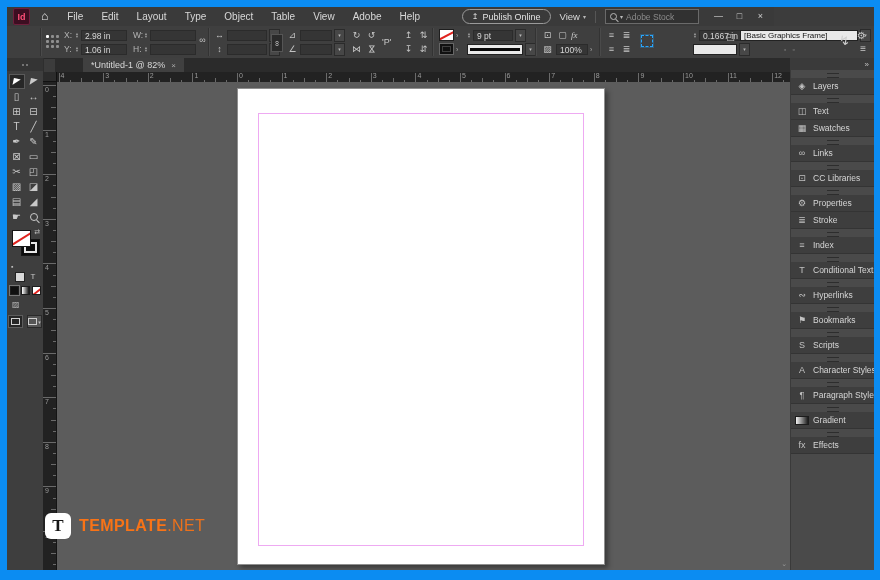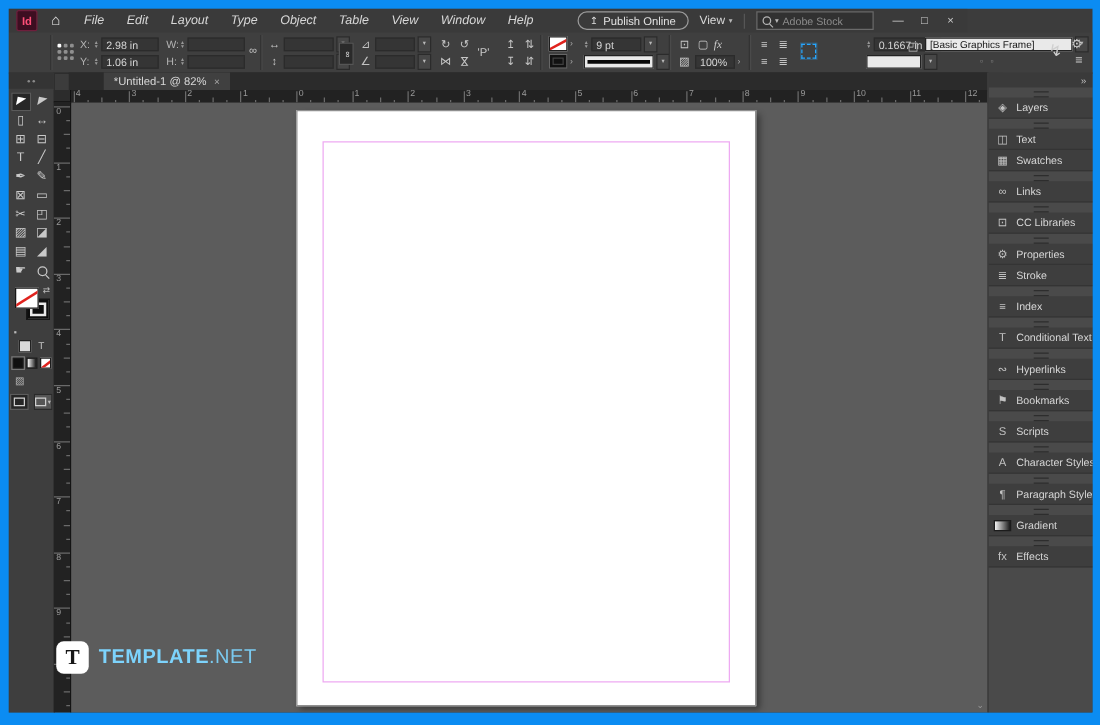--- a/index.html
+++ b/index.html
@@ -5,21 +5,21 @@
   html,body{margin:0;padding:0;}
   #screen{position:relative;width:880px;height:580px;background:#0b8cf2;overflow:hidden;
     font-family:"Liberation Sans","DejaVu Sans",sans-serif;-webkit-font-smoothing:antialiased;}
   #app{position:absolute;left:7px;top:7px;width:867px;height:563px;background:#3c3c3c;overflow:hidden;}
 
   
   .menubar{position:absolute;left:0;top:0;width:767px;height:19px;background:#3a3a3a;display:flex;align-items:center;}
   .app-logo{width:15px;height:15px;margin-left:6px;background:#3d0e21;border:1px solid #6e1f3c;border-radius:2px;
     color:#ff4f78;font-size:9px;font-weight:bold;display:flex;align-items:center;justify-content:center;}
   .home-ico{margin-left:11px;color:#e6e6e6;font-size:12px;line-height:19px;}
-  .menus{display:flex;margin-left:10px;font-style:italic;}
+  .menus{display:flex;margin-left:10px;}
   .menu-item{padding:0 9px;font-size:10px;color:#d8d8d8;line-height:19px;}
   .mb-right{position:absolute;right:3px;top:0;height:19px;display:flex;align-items:center;gap:9px;}
   .publish-btn{display:flex;align-items:center;gap:4px;height:13px;padding:0 9px;border:1px solid #9a9a9a;border-radius:8px;
     color:#e2e2e2;font-size:9px;}
   .publish-ico{font-size:8px;color:#dcdcdc;}
   .book-dd{display:flex;align-items:center;gap:3px;color:#d8d8d8;font-size:9.5px;}
   .caret{font-size:6px;color:#b8b8b8;}
   .vsep{width:1px;height:12px;background:#565656;}
   .searchbox{display:flex;align-items:center;gap:3px;width:84px;height:13px;background:#313131;border:1px solid #6a6a6a;padding:0 4px;}
   .searchbox .ph{color:#8b8b8b;font-size:8.5px;}
@@ -129,21 +129,21 @@
   .dock-item{height:16px;background:#3e3e3e;border-bottom:1px solid #343434;display:flex;align-items:center;}
   .dock-ico{width:22px;text-align:center;color:#c2c2c2;font-size:9px;flex:0 0 auto;}
   .dock-item[data-type="gradient"] .dock-ico::before{content:"";display:inline-block;width:12px;height:7px;border:1px solid #1c1c1c;
     background:linear-gradient(90deg,#f2f2f2,#1a1a1a);vertical-align:middle;}
   .dock-label{color:#d6d6d6;font-size:8.5px;white-space:nowrap;}
 
   
   .watermark{position:absolute;left:38px;top:506px;display:flex;align-items:center;gap:8px;z-index:60;}
   .wm-box{width:26px;height:26px;background:#fff;border-radius:6px;display:flex;align-items:center;justify-content:center;
     color:#161616;font-size:17px;font-weight:bold;font-family:"Liberation Serif","DejaVu Serif",serif;}
-  .wm-text{font-size:16px;color:#7dd3fc;letter-spacing:.4px;}
+  .wm-text{font-size:16px;color:#f97316;letter-spacing:.4px;}
   .wm-text b{font-weight:bold;}
   .wm-text span{font-weight:normal;opacity:.92;}
 </style>
 </head>
 <body>
 
 <div id="screen" data-name="desktop-background">
 <div id="app" data-name="indesign-window">
 
   <div class="menubar" data-name="menu-bar">
@@ -151,21 +151,21 @@
     <span class="home-ico" data-name="home-icon">⌂</span>
     <div class="menus" data-name="menu-list">
 
     <span class="menu-item" data-name="menu-item">File</span>
           <span class="menu-item" data-name="menu-item">Edit</span>
           <span class="menu-item" data-name="menu-item">Layout</span>
           <span class="menu-item" data-name="menu-item">Type</span>
           <span class="menu-item" data-name="menu-item">Object</span>
           <span class="menu-item" data-name="menu-item">Table</span>
           <span class="menu-item" data-name="menu-item">View</span>
-          <span class="menu-item" data-name="menu-item">Window</span>
+          <span class="menu-item" data-name="menu-item">Adobe</span>
           <span class="menu-item" data-name="menu-item">Help</span>
         </div>
     <div class="mb-right" data-name="menubar-right">
       <div class="publish-btn" data-name="publish-online-button">
         <span class="publish-ico" data-name="share-icon">↥</span>
         <span data-name="publish-online-label">Publish Online</span>
       </div>
       <div class="book-dd" data-name="book-dropdown">
         <span data-name="book-label">View</span>
         <span class="caret" data-name="chevron-down-icon">▾</span>

